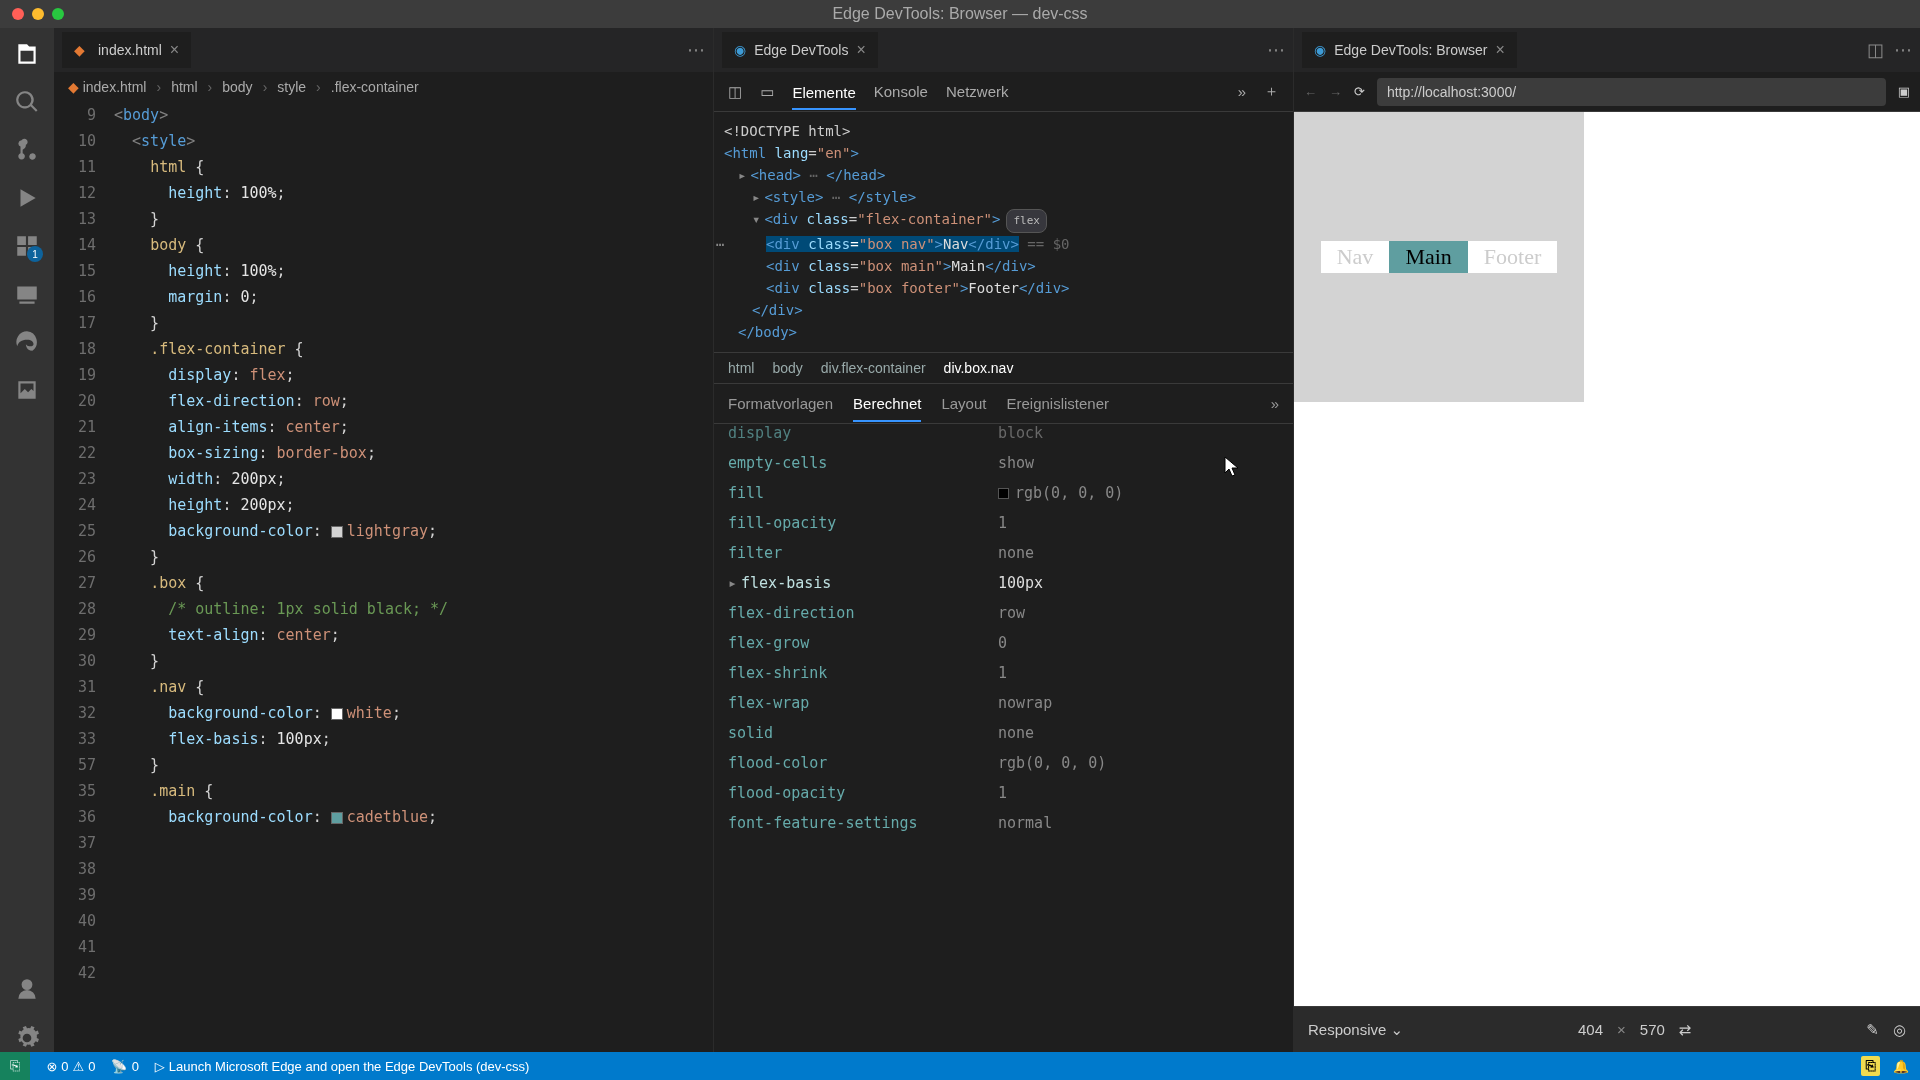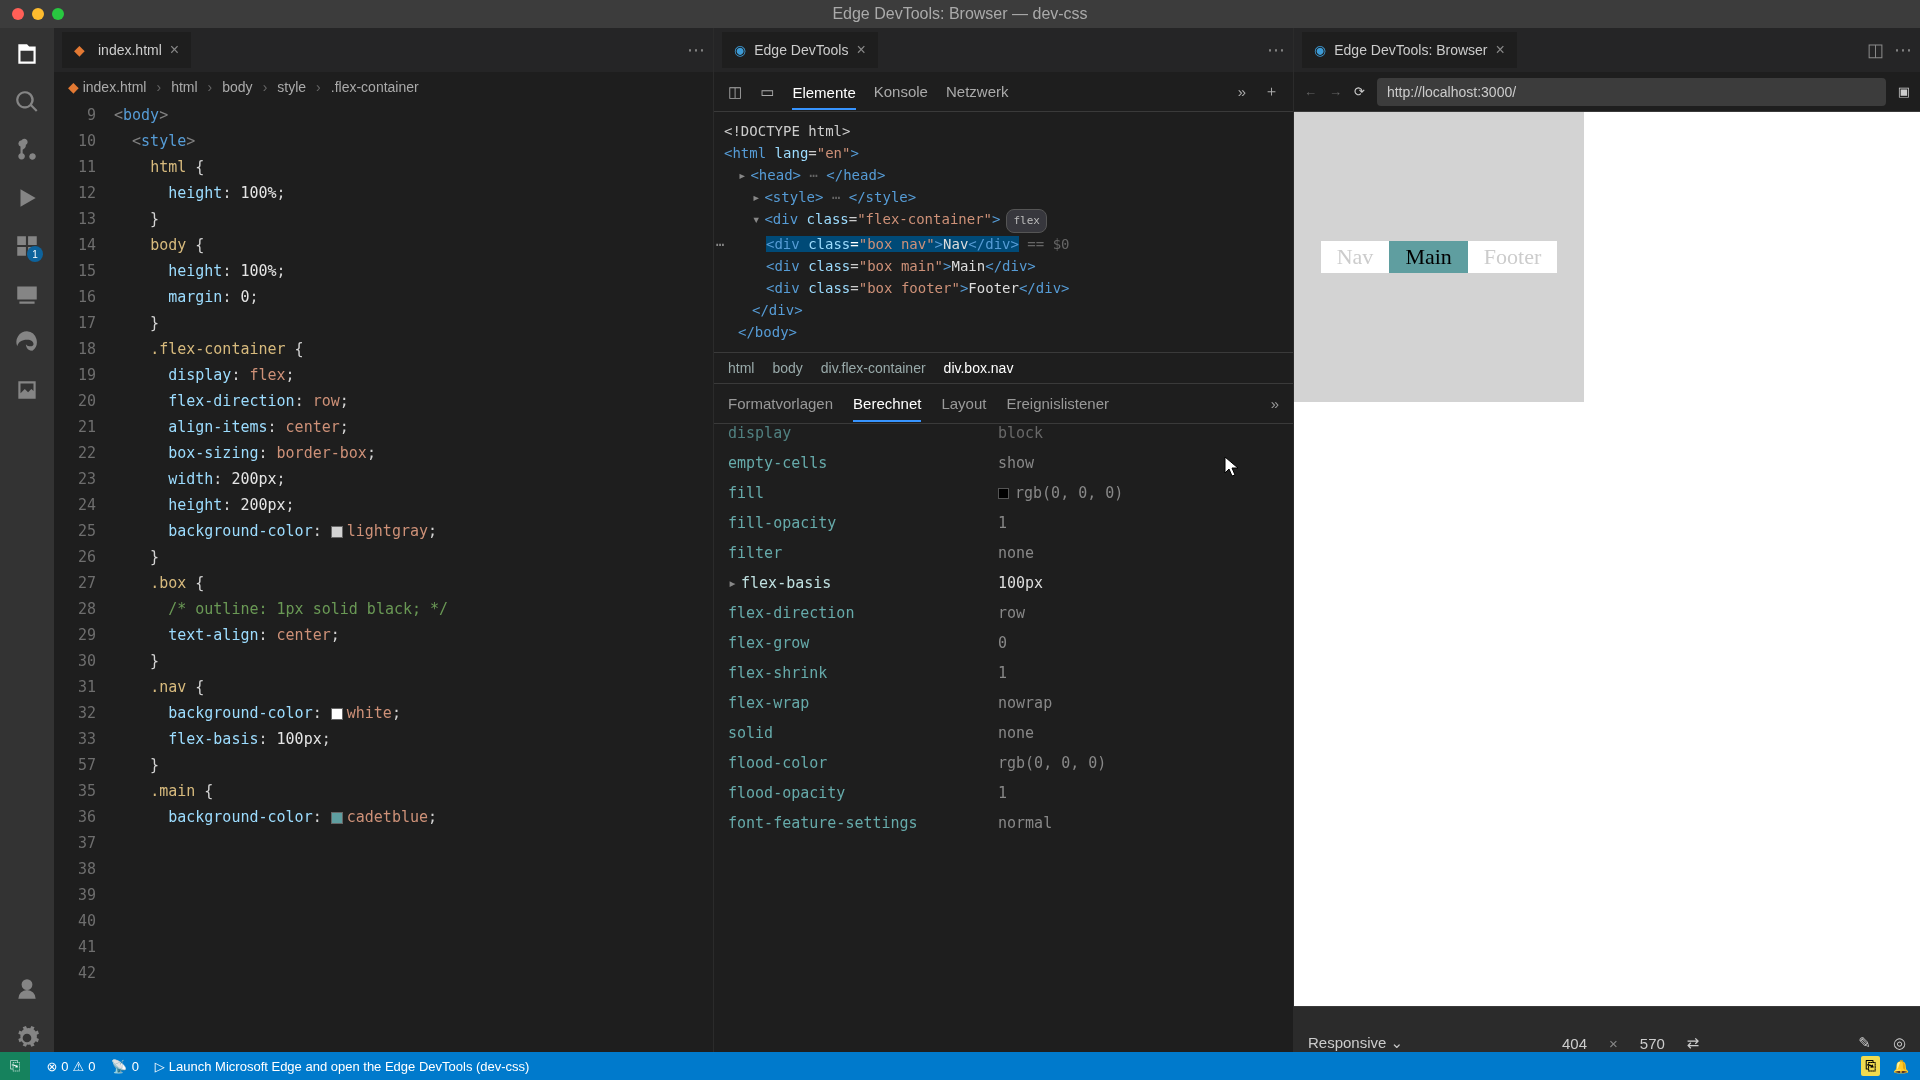--- a/index.html
+++ b/index.html
@@ -108,21 +108,21 @@
 .br-nav { height:40px; display:flex; align-items:center; gap:12px; padding:0 10px; border-bottom:1px solid #3a3a3a; flex-shrink:0;}
 .br-nav .url { flex:1; background:#3c3c3c; height:28px; border-radius:4px; display:flex; align-items:center; padding:0 10px; color:#ccc; font-size:14px;}
 .viewport-wrap { flex:1; display:flex; flex-direction:column; background:#2b2b2b;}
 .viewport { background:#fff; width:100%; height: calc(100% - 46px); overflow:auto;}
 .rbox { width:290px; height:290px; background:#d3d3d3; display:flex; align-items:center; justify-content:center; margin:0; position:relative;}
 .rrow { display:flex; font-family:'Times New Roman',serif; font-size:22px;}
 .rc { padding:3px 16px; }
 .rc.nav { background:#fff;}
 .rc.main { background:#5f9ea0; color:#000;}
 .rc.foot { background:#fff;}
-.device-bar { height:46px; border-top:1px solid #3a3a3a; display:flex; align-items:flex-end; gap:22px; padding:0 14px; color:#ccc; font-size:15px;}
+.device-bar { height:46px; border-top:1px solid #3a3a3a; display:flex; align-items:center; gap:14px; padding:0 14px; color:#ccc; font-size:15px;}
 .device-bar .dim2{color:#888;}
 
 .status-bar { height:28px; background:#007acc; color:#fff; display:flex; align-items:center; gap:16px; padding:0 10px; font-size:13px; flex-shrink:0;}
 .status-bar .sb-right { margin-left:auto; display:flex; gap:14px; align-items:center;}
 .sb-item { display:flex; align-items:center; gap:4px;}
 .remote { background:#16825d; height:100%; display:flex; align-items:center; padding:0 10px; margin-left:-10px;}
 svg { fill: currentColor; }
 .cursor { position:absolute; width:16px; height:22px; pointer-events:none;}
 </style>
 </head>

